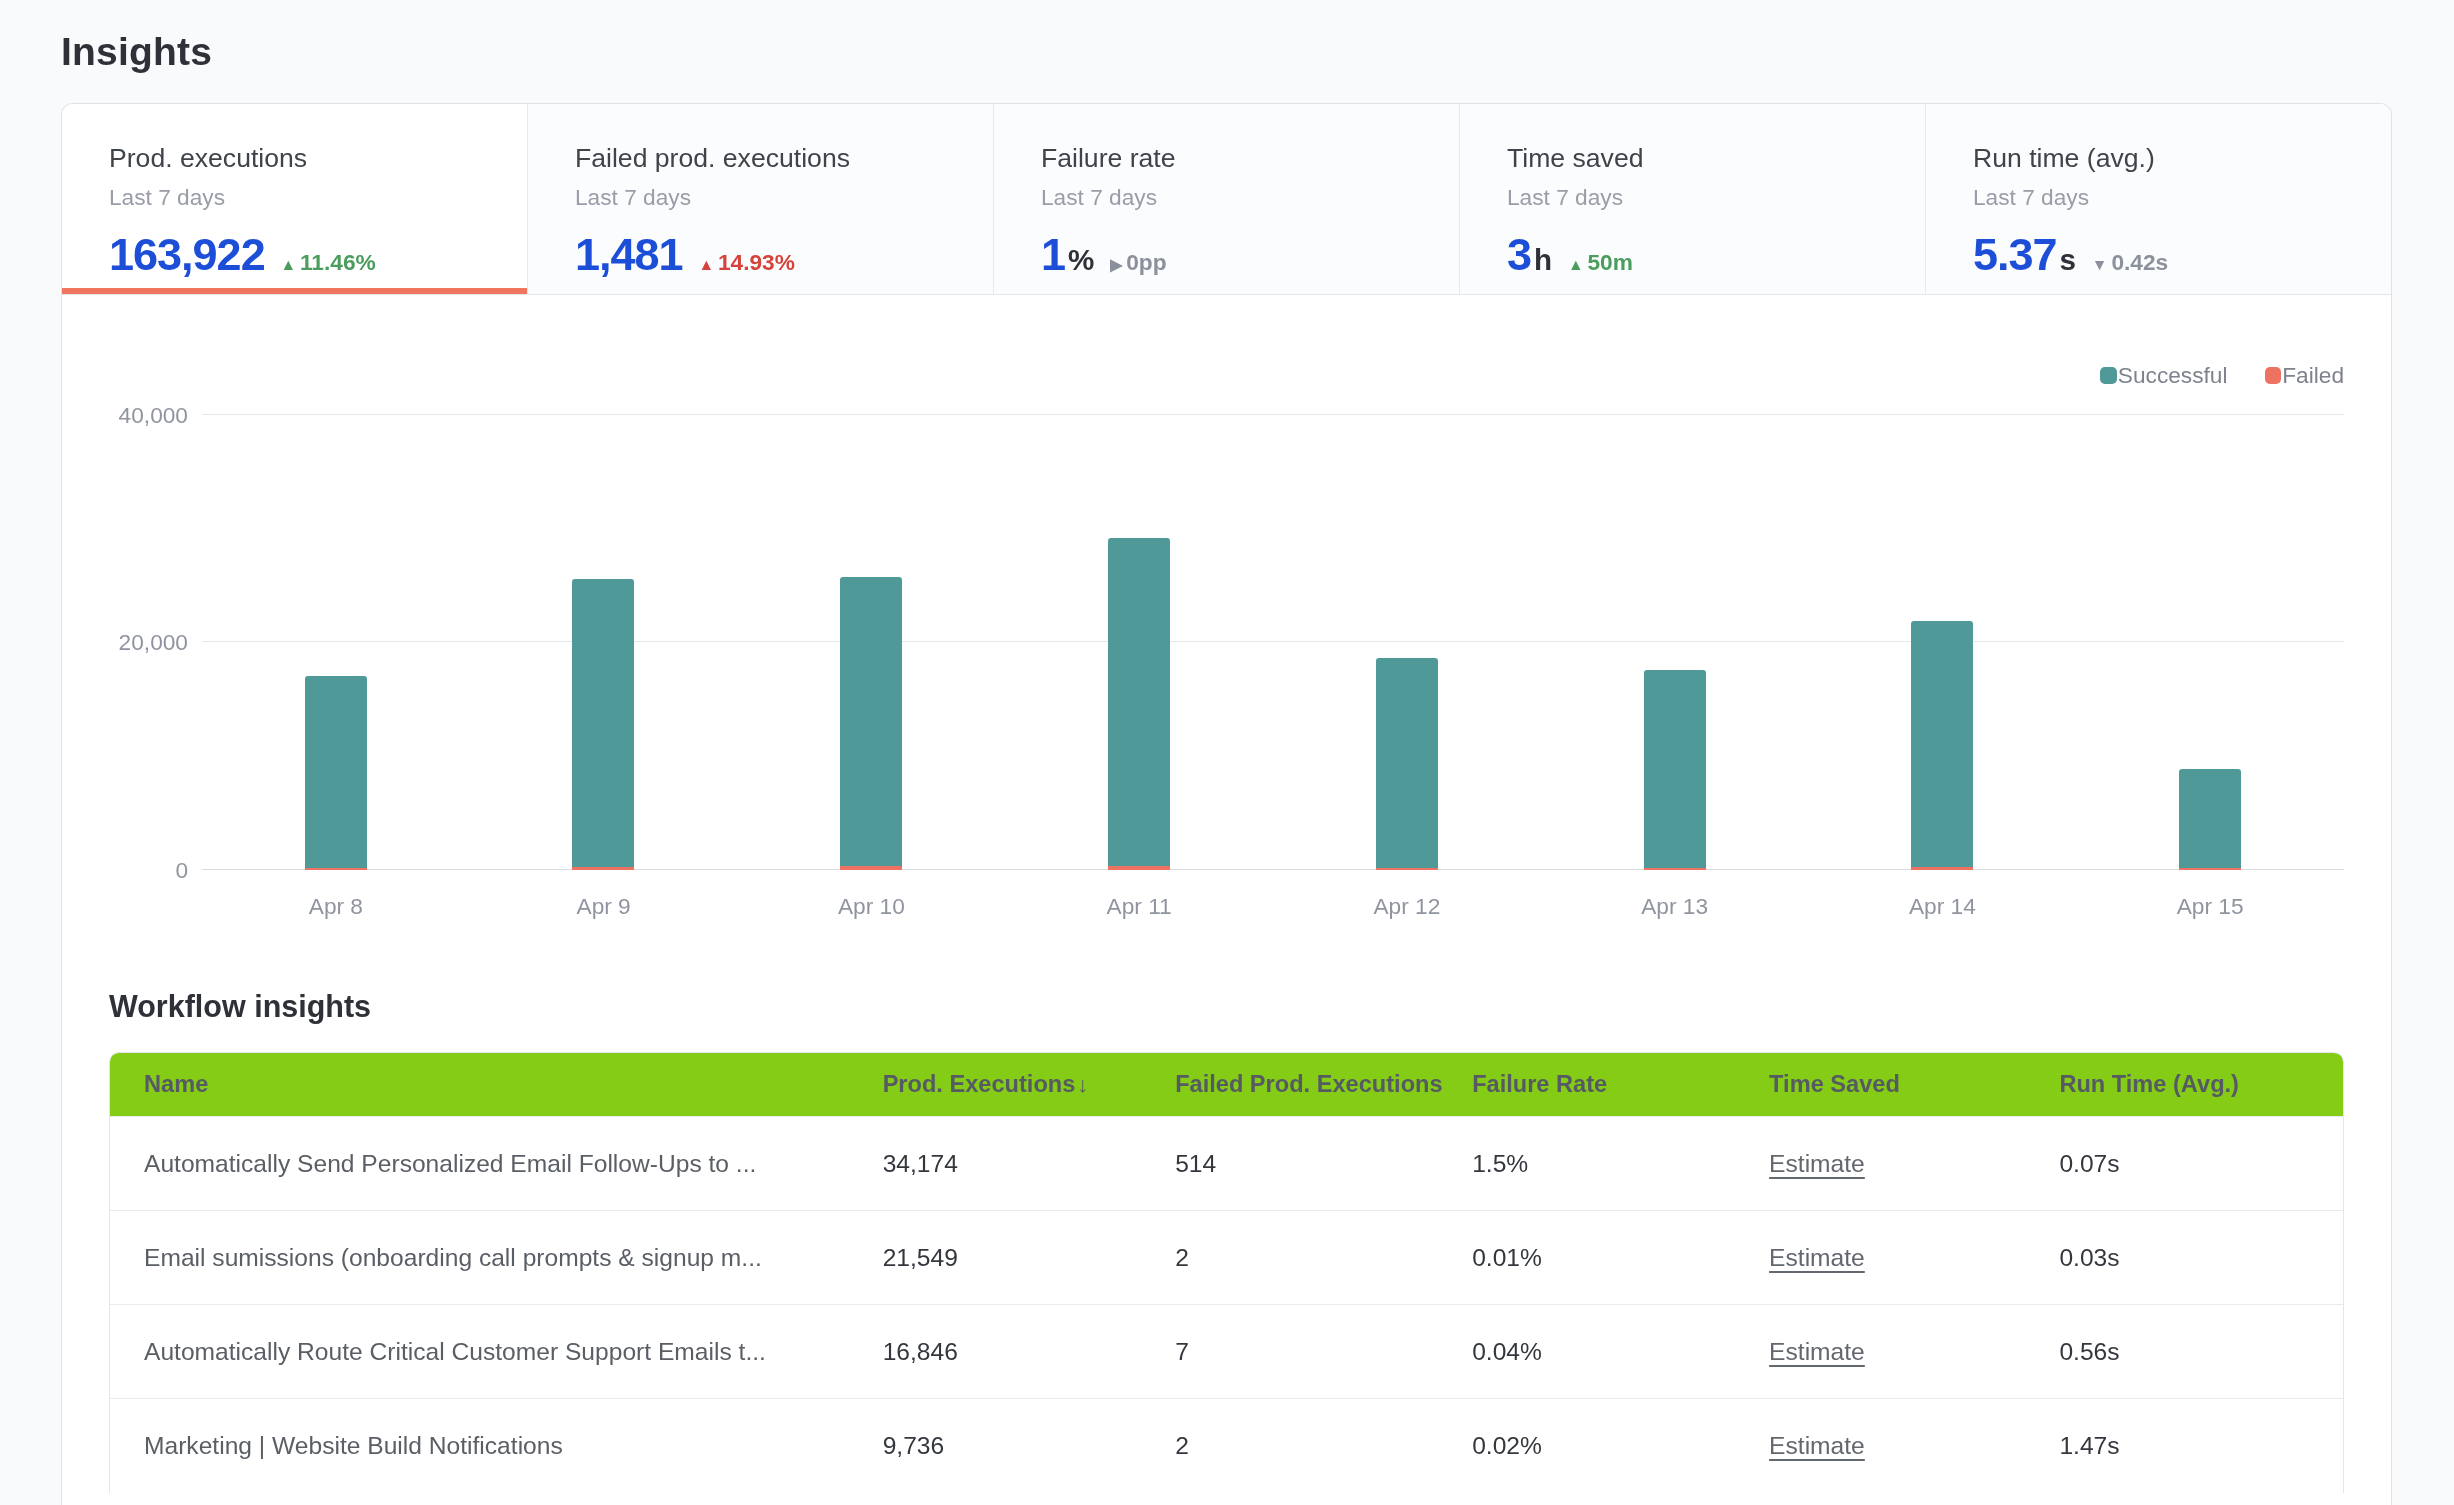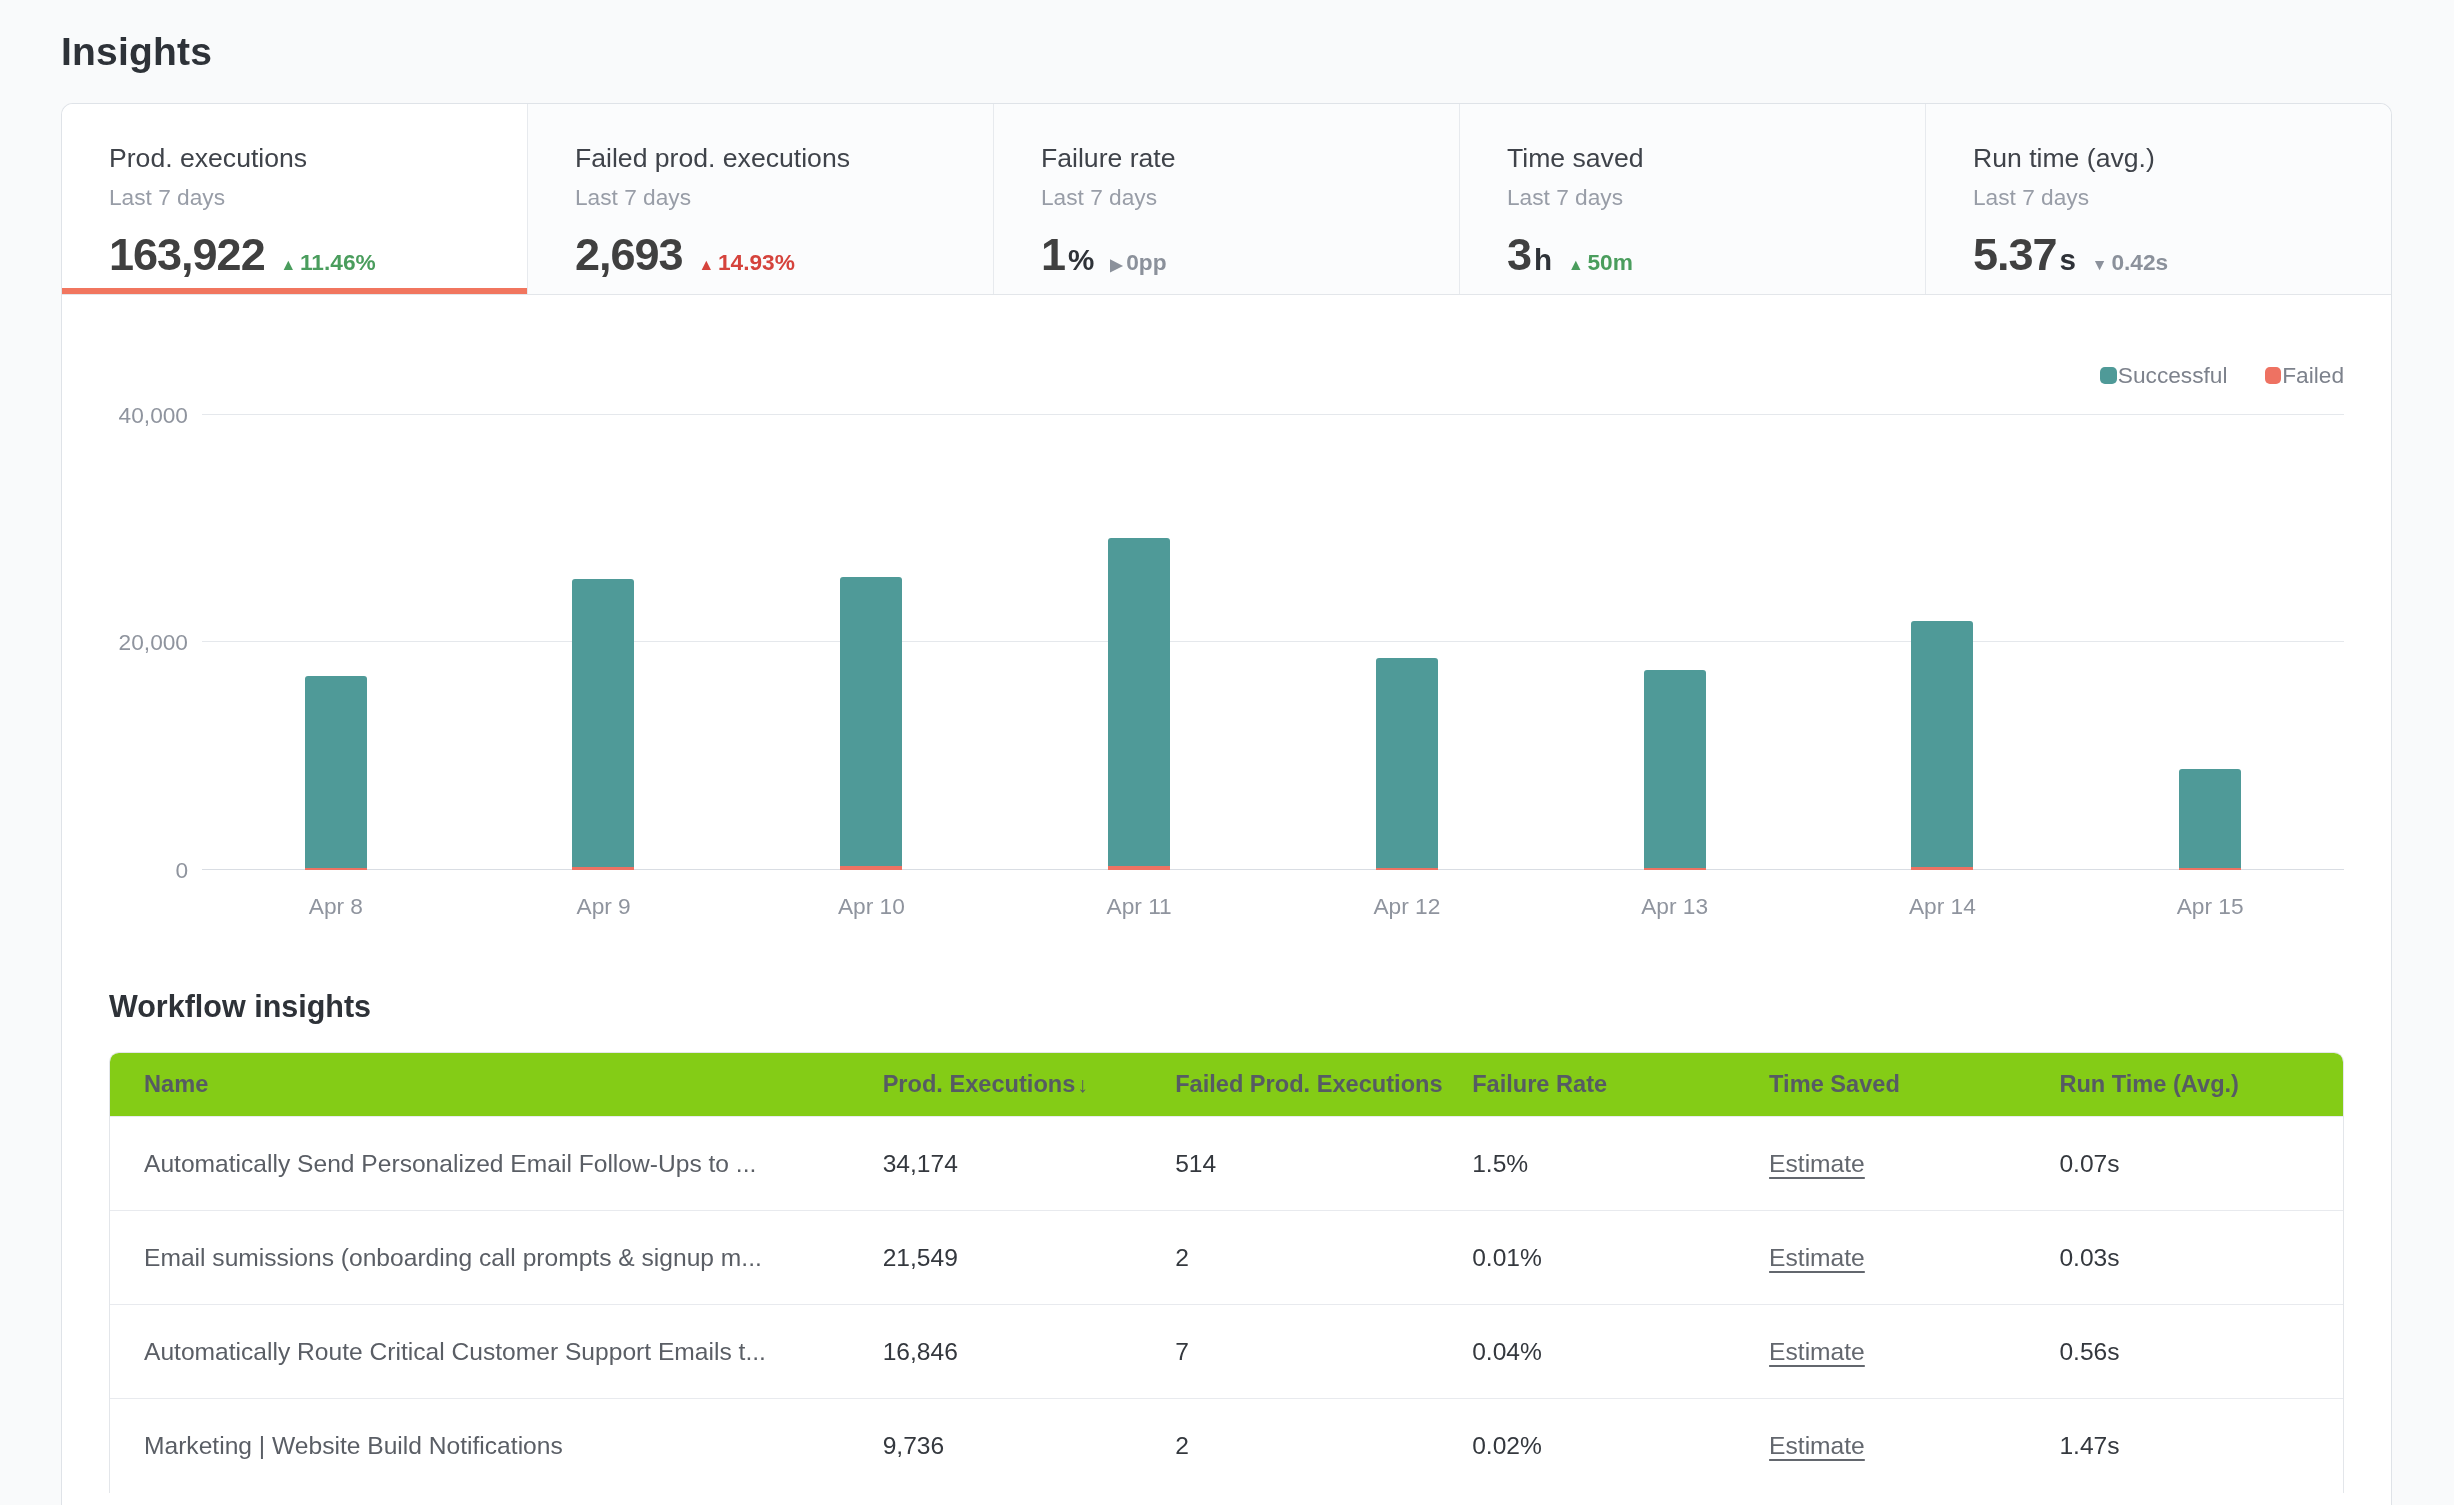--- a/index.html
+++ b/index.html
@@ -23,21 +23,21 @@
 
   
   .tabs { display: flex; height: 191px; border-bottom: 1px solid #e3e6ea; border-radius: 11.8px 11.8px 0 0; overflow: hidden; }
   .tab { flex: 1; position: relative; background: #fbfcfd; border-right: 1px solid #e7eaee; padding: 39px 19.7px 0 47px; cursor: pointer; }
   .tab:last-child { border-right: none; }
   .tab.selected { background: #ffffff; }
   .tab-underline { position: absolute; left: 0; right: 0; bottom: 0; height: 5.9px; background: #f1765f; }
   .tab-label { font-size: 26.6px; font-weight: 500; color: #3f434a; }
   .tab-sub { font-size: 22.7px; color: #989da7; margin-top: 9.9px; }
   .value-row { margin-top: 17.7px; display: flex; align-items: baseline; }
-  .tab-value { font-size: 45px; font-weight: 700; color: #404040; letter-spacing: -1px; }
+  .tab-value { font-size: 45px; font-weight: 700; color: #1d4ed8; letter-spacing: -1px; }
   .unit { font-size: 29.6px; font-weight: 700; color: #2e3238; margin-left: 3px; }
   .delta { margin-left: 15.8px; font-size: 22.7px; font-weight: 700; display: inline-flex; align-items: baseline; gap: 3.9px; }
   .delta.positive { color: #4a9d5d; }
   .delta.negative { color: #d5433c; }
   .delta.neutral  { color: #8b919b; }
   .tri { font-size: 15.8px; }
 
   
   .chart { padding: 67px 47px 0 47px; }
   .legend { display: flex; justify-content: flex-end; gap: 37px; }
@@ -87,21 +87,21 @@
               <span class="tri">▲</span>
               <span>11.46%</span>
             </span>
           </div>
           <div class="tab-underline"></div>
         </div>
         <div class="tab">
           <div class="tab-label">Failed prod. executions</div>
           <div class="tab-sub">Last 7 days</div>
           <div class="value-row">
-            <span class="tab-value">2,693</span>
+            <span class="tab-value">1,481</span>
             <span class="delta negative">
               <span class="tri">▲</span>
               <span>14.93%</span>
             </span>
           </div>
         </div>
         <div class="tab">
           <div class="tab-label">Failure rate</div>
           <div class="tab-sub">Last 7 days</div>
           <div class="value-row">

